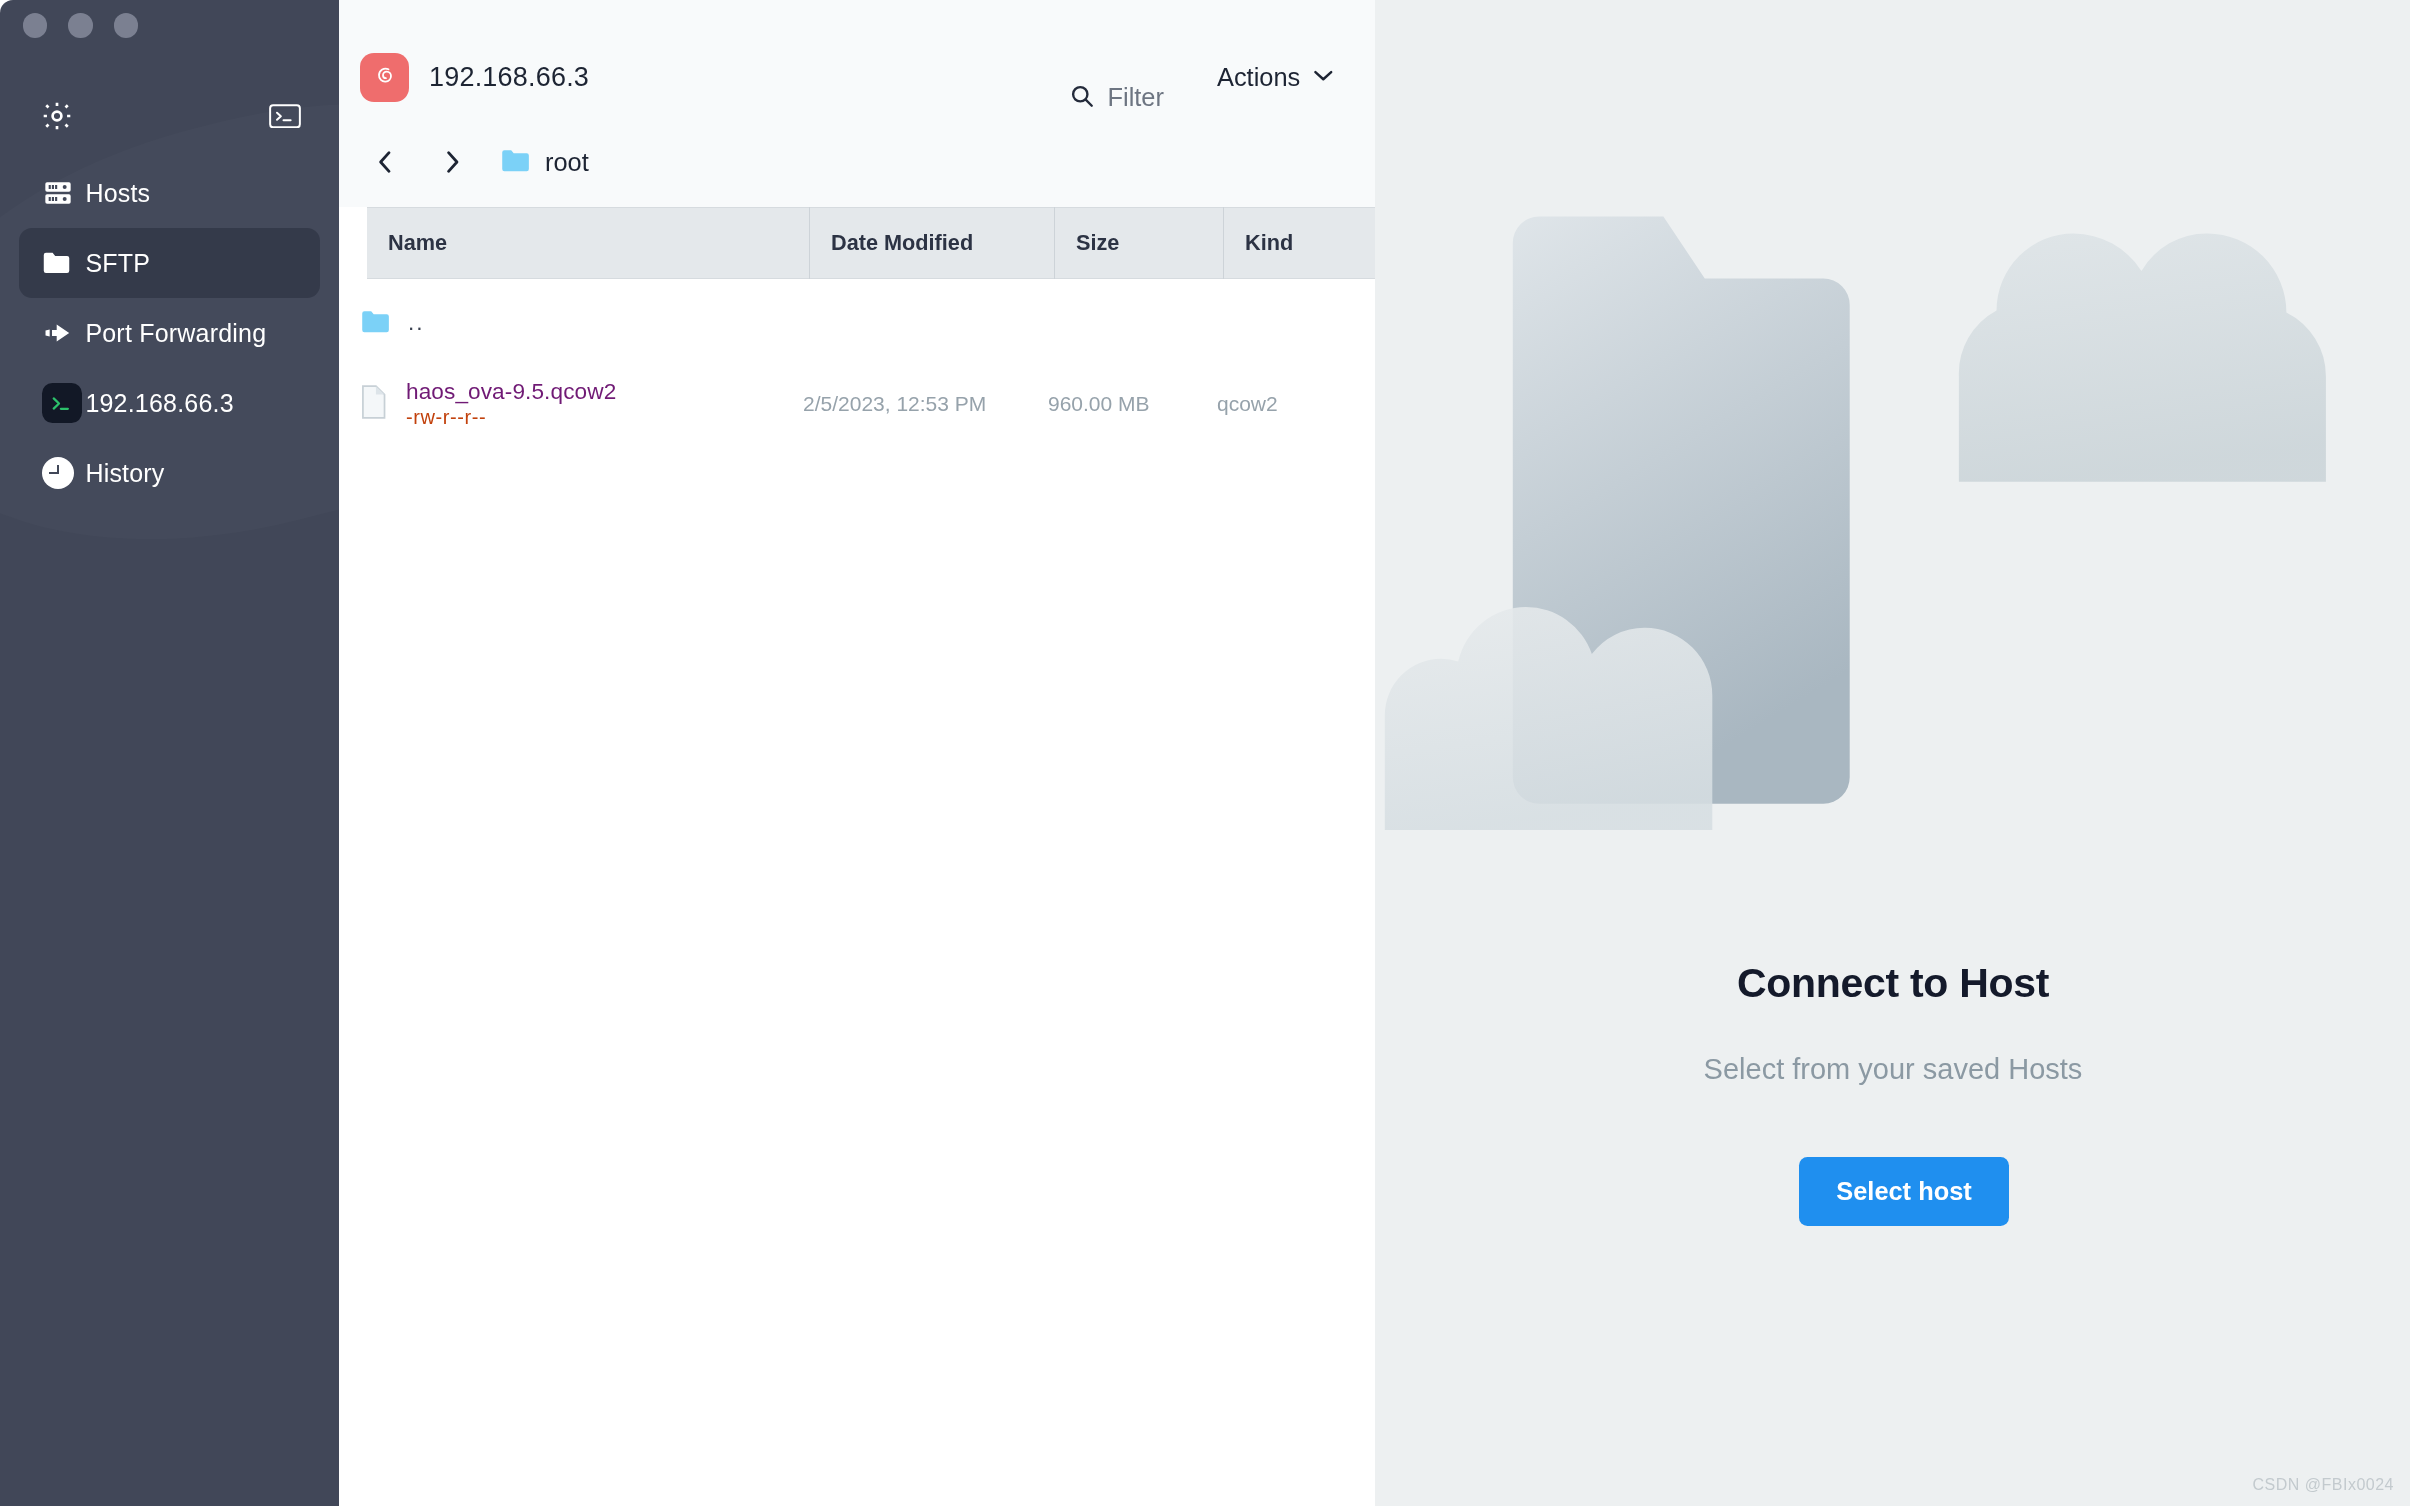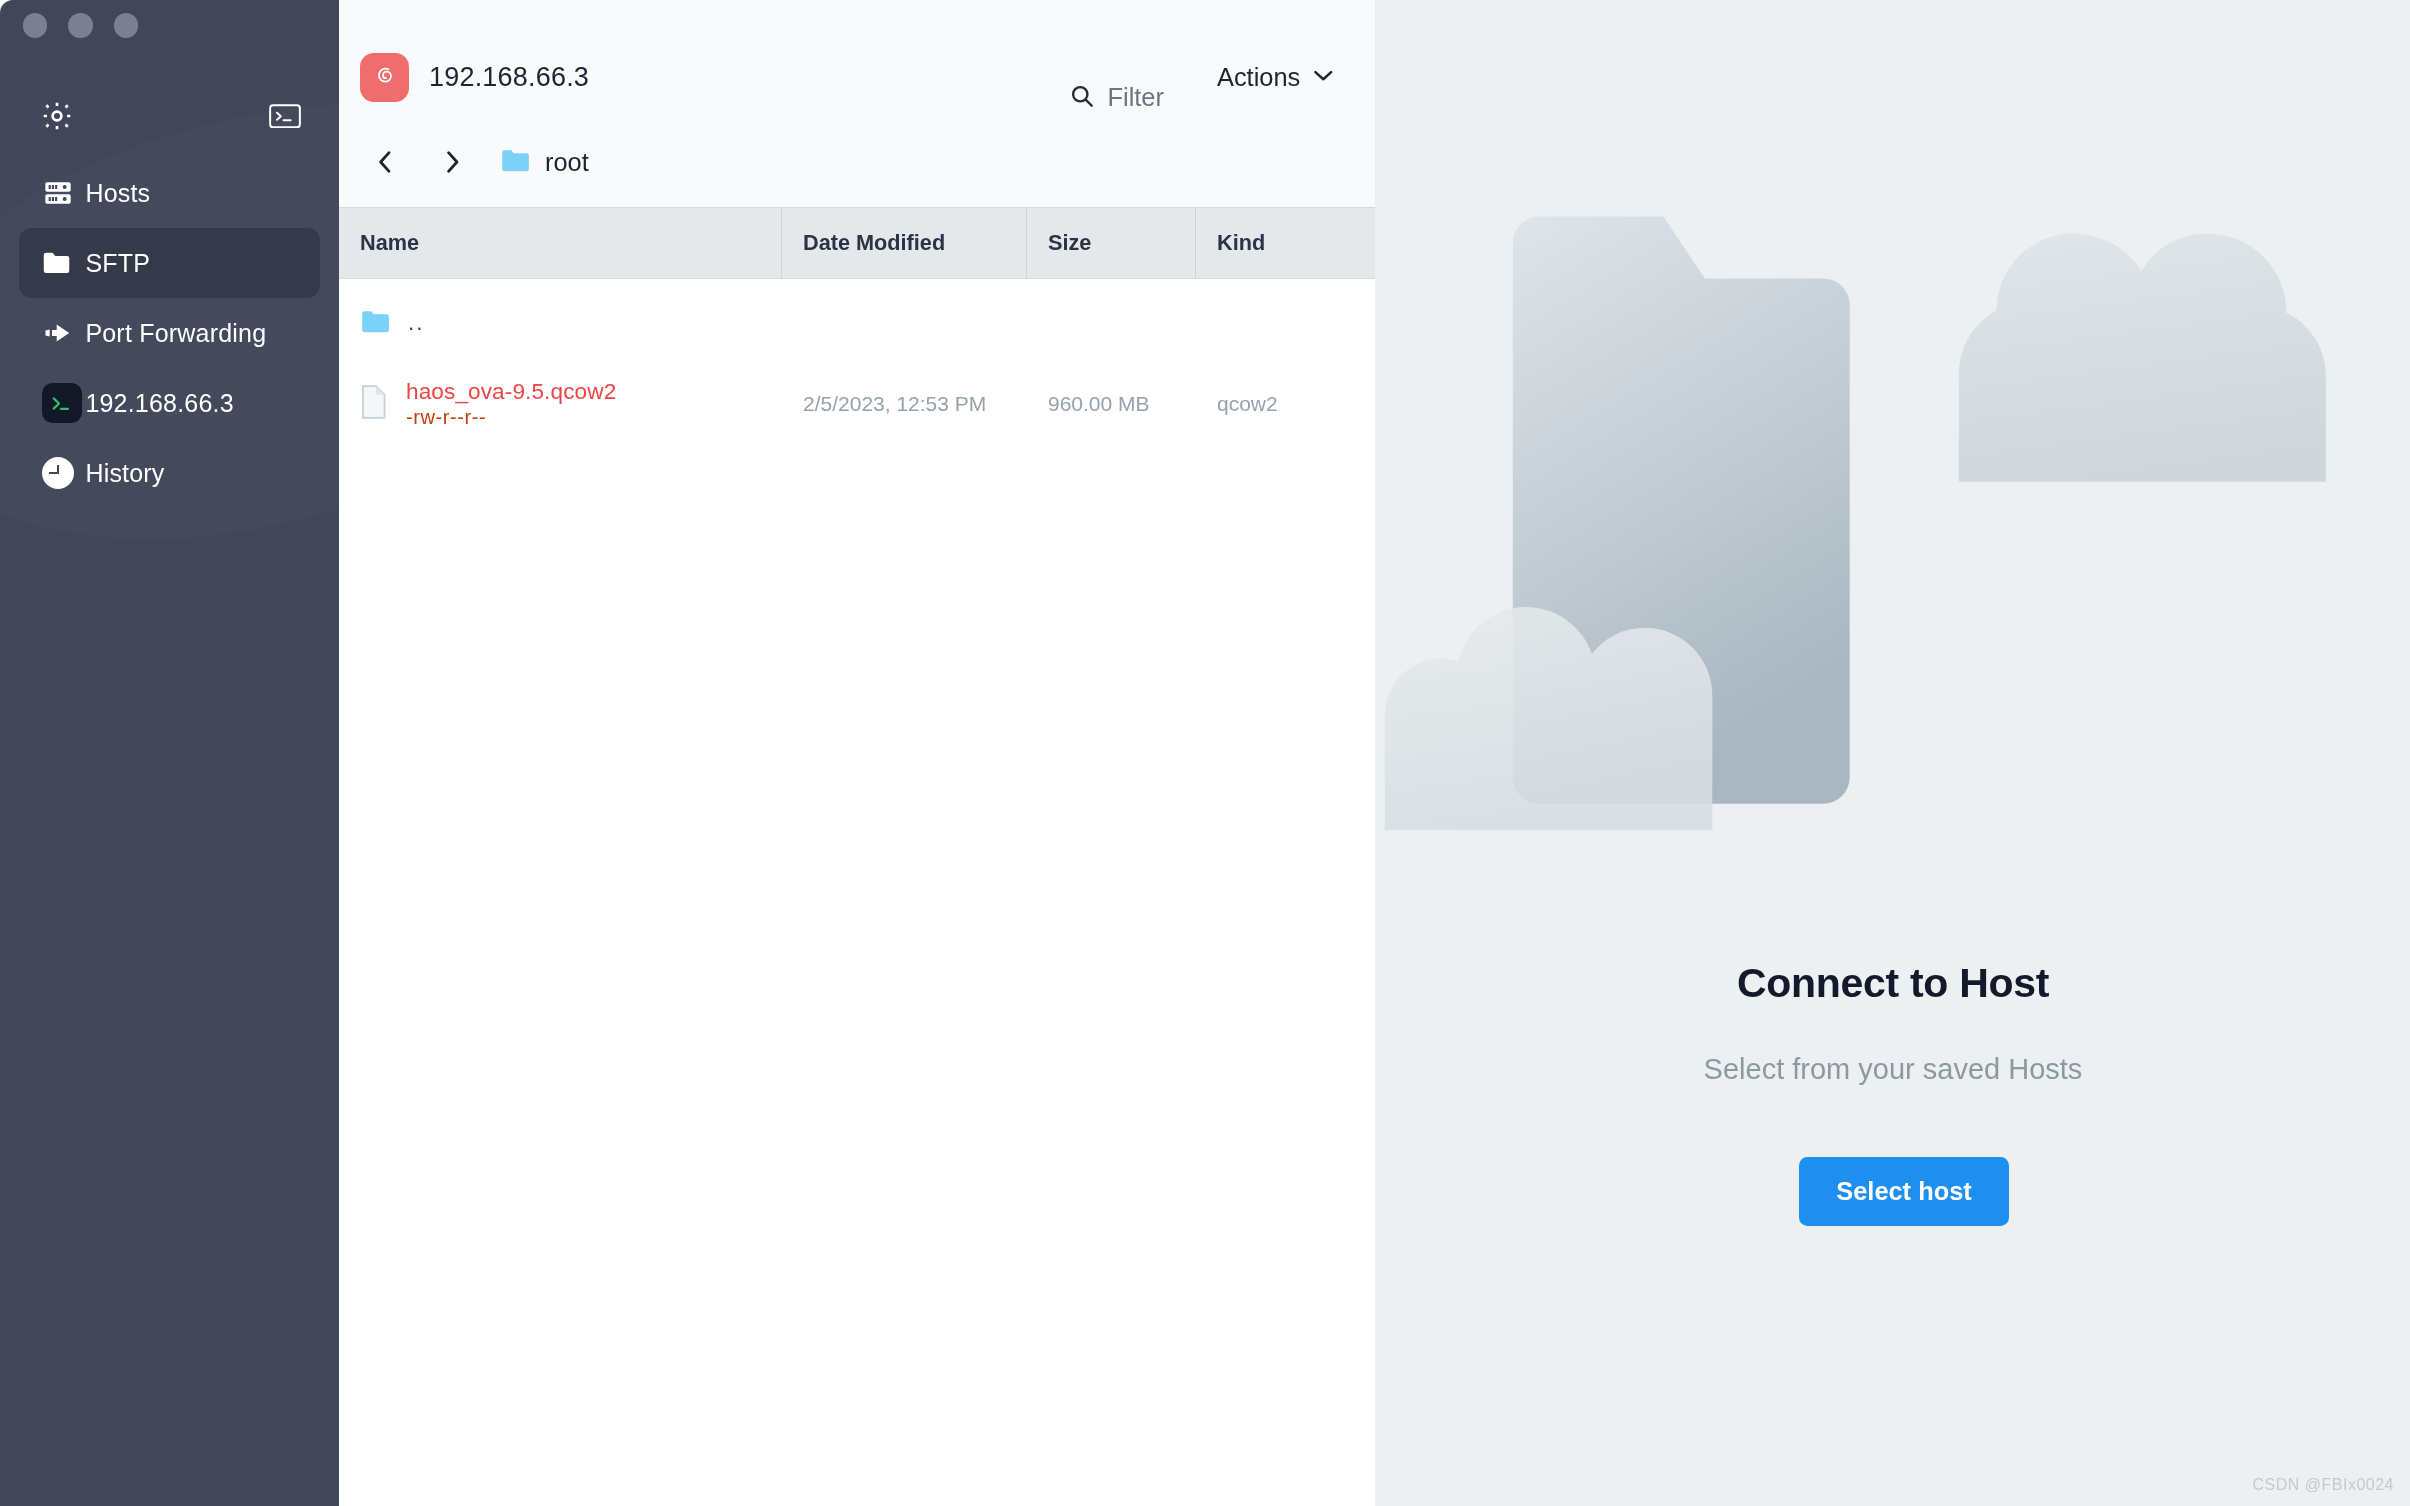--- a/index.html
+++ b/index.html
@@ -107,21 +107,21 @@
   }
   .nav-arrow{
     width:43px; height:43px; display:flex; align-items:center; justify-content:center;
     cursor:pointer;
   }
   .crumb-folder{ margin-left:26px; display:flex; align-items:center; cursor:pointer; }
   .crumb-lbl{ font-size:25.4px; color:#1d2433; margin-left:13px; }
 
   .table-head{
     height:72px; background:#e4e8eb; display:flex; align-items:center;
-    border-top:0.9px solid #d6dbdf; border-bottom:0.9px solid #d6dbdf;
+    border-top:0.9px solid #d6dbdf; border-bottom:0.9px solid #d6dbdf;margin-left:28px;
   }
   .th{
     font-size:21.7px; font-weight:bold; color:#2c3344;
     height:72px; display:flex; align-items:center;
     border-right:0.9px solid #cdd3d8; padding-left:21px;
   }
   .th.name{ width:443px; flex:0 0 443px; }
   .th.date{ width:245px; flex:0 0 245px; }
   .th.size{ width:169px; flex:0 0 169px; }
   .th.kind{ width:179px; flex:0 0 179px; border-right:none; }
@@ -131,21 +131,21 @@
     display:flex; align-items:center; height:58px; cursor:pointer;
   }
   .row.parent{ height:62px; margin-top:13px; }
   .row.file{ height:58px; margin-top:21px; }
   .cell-name{
     width:443px; flex:0 0 443px; display:flex; align-items:center;
     padding-left:21px;
   }
   .file-ic{ flex:0 0 30px; }
   .name-stack{ margin-left:16px; display:flex; flex-direction:column; gap:1.9px; }
-  .fname{ font-size:22.6px; color:#ef4444; letter-spacing:0.1px; }
+  .fname{ font-size:22.6px; color:#701a75; letter-spacing:0.1px; }
   .fperm{ font-size:20px; color:#c2410c; letter-spacing:0.6px; }
   .parent-name{ font-size:22.6px; color:#39404f; margin-left:16px; letter-spacing:1.9px; }
   .cell-date{ width:245px; flex:0 0 245px; font-size:21px; color:#96a2ab; padding-left:21px; }
   .cell-size{ width:169px; flex:0 0 169px; font-size:21px; color:#96a2ab; padding-left:21px; }
   .cell-kind{ width:179px; flex:0 0 179px; font-size:21px; color:#96a2ab; padding-left:21px; }
 
   
   .right{
     flex:1 1 auto; height:1507px; background:#edf0f1;
     position:relative; overflow:hidden;

